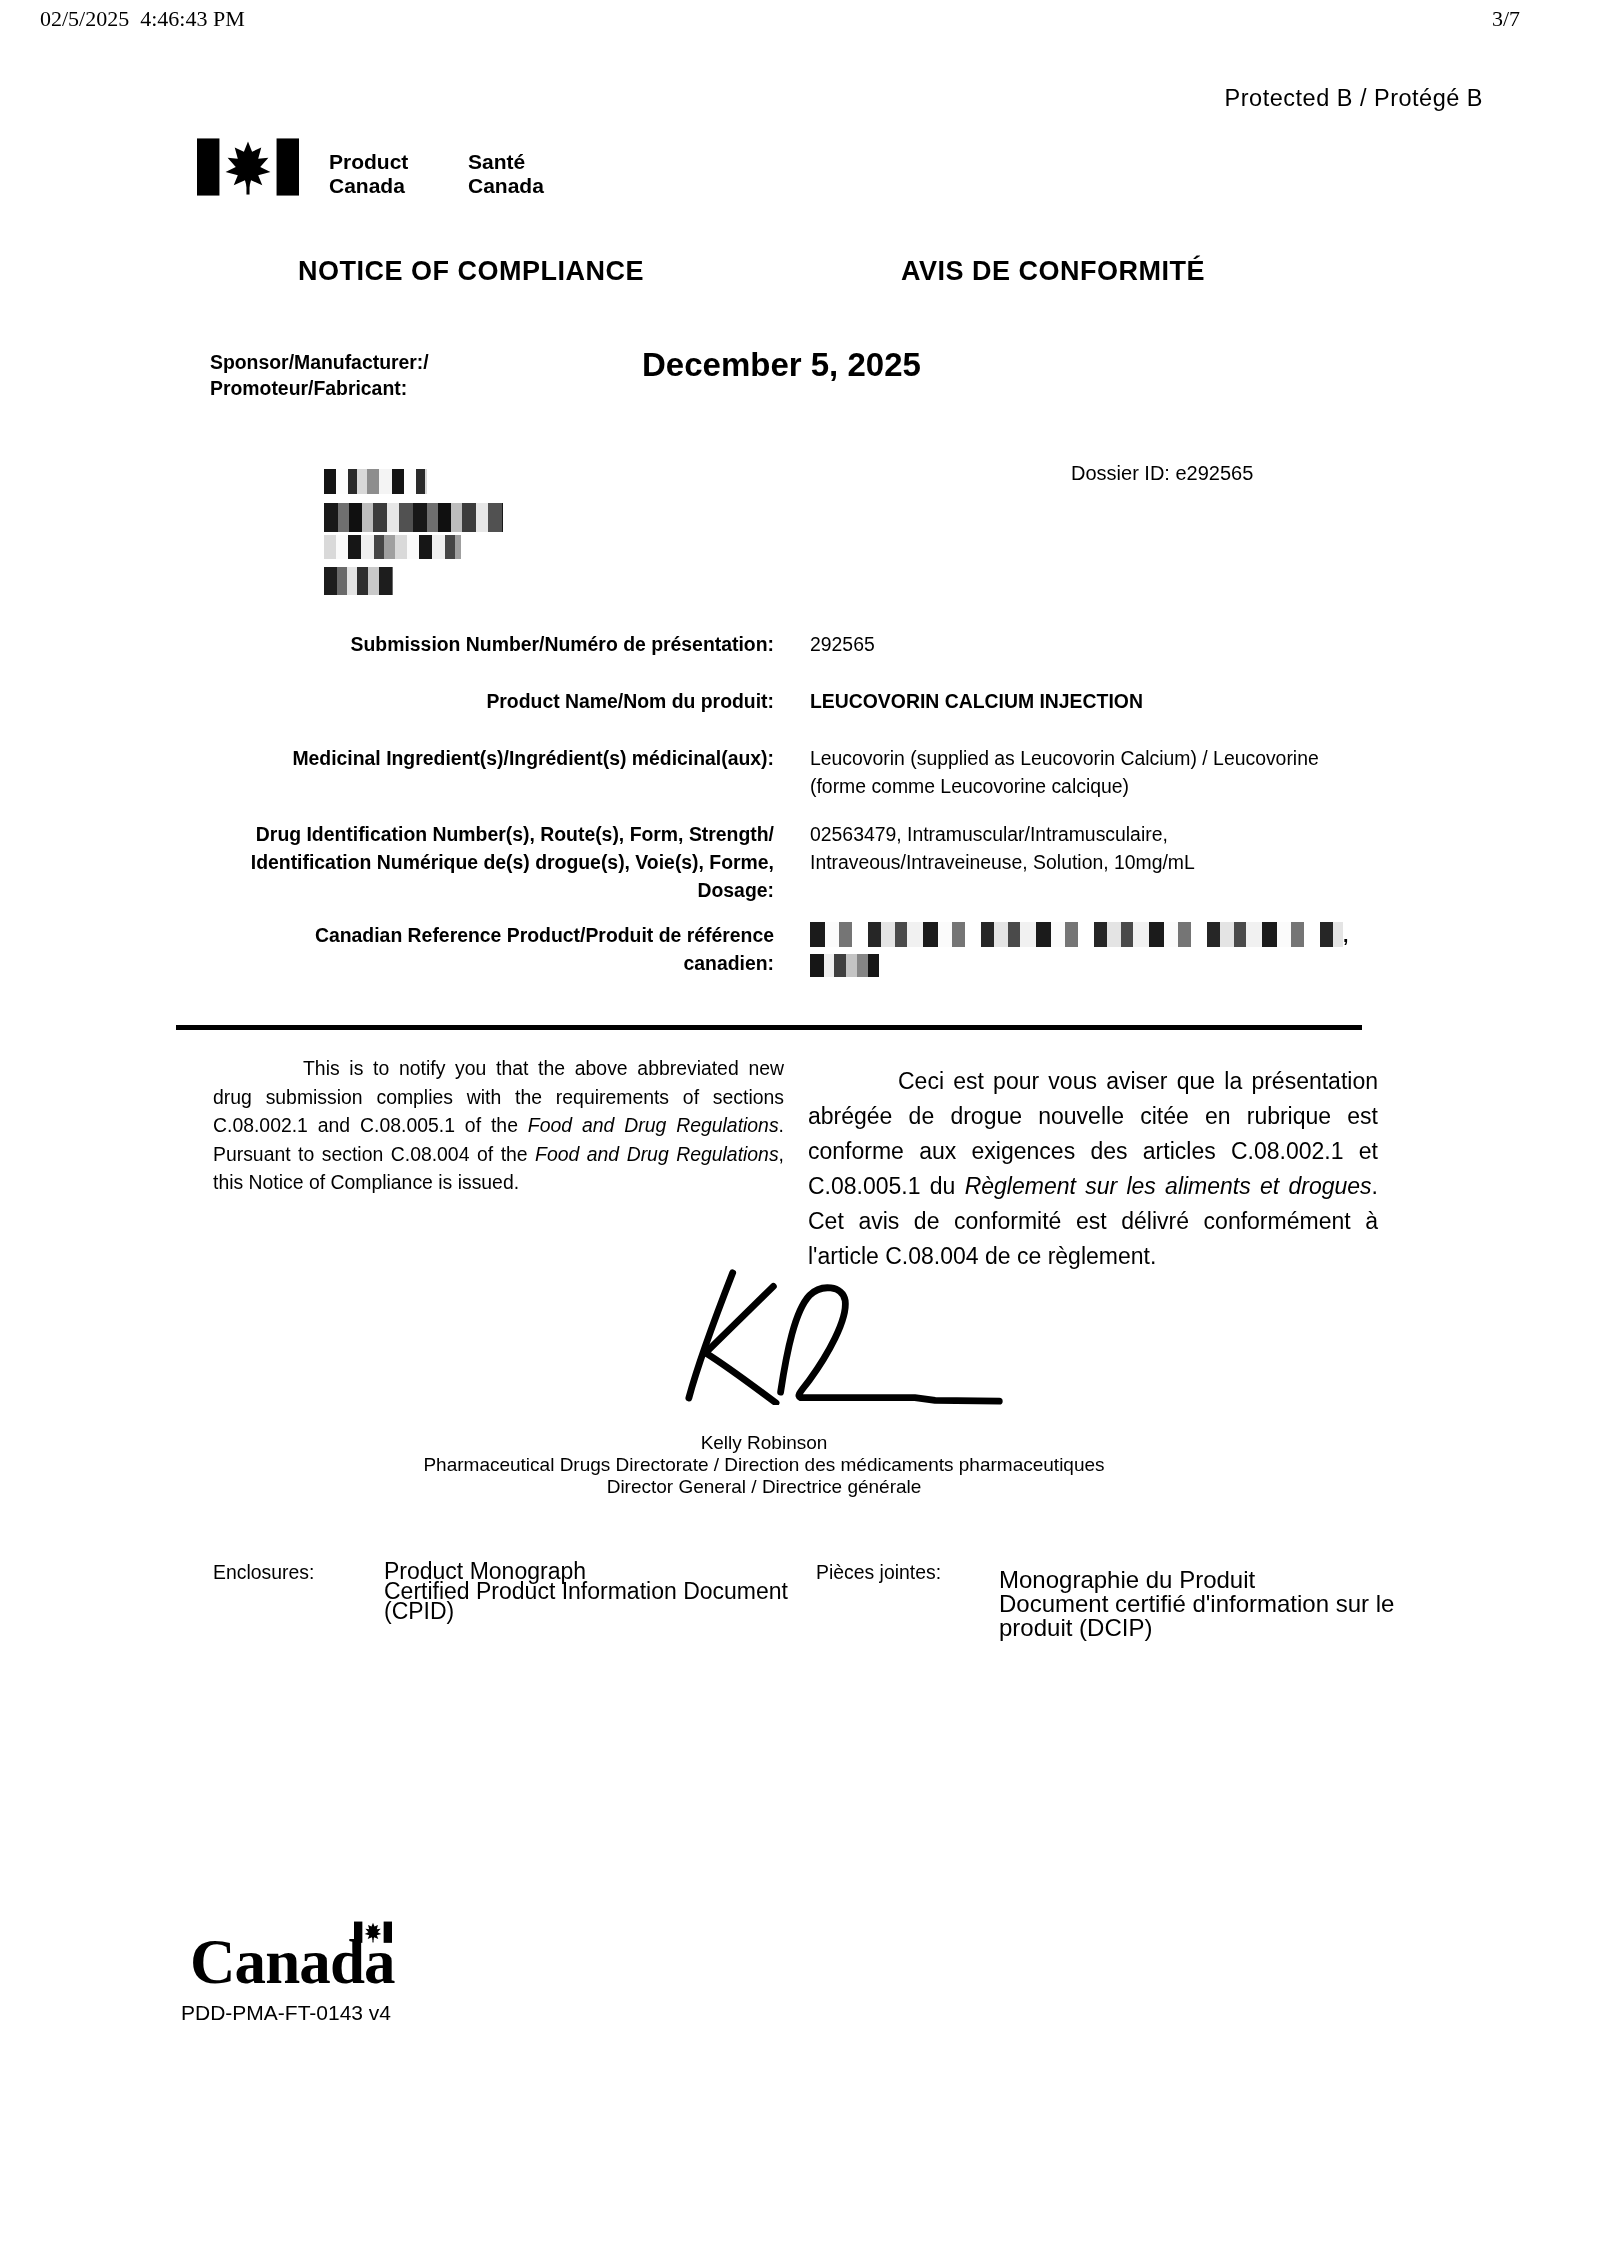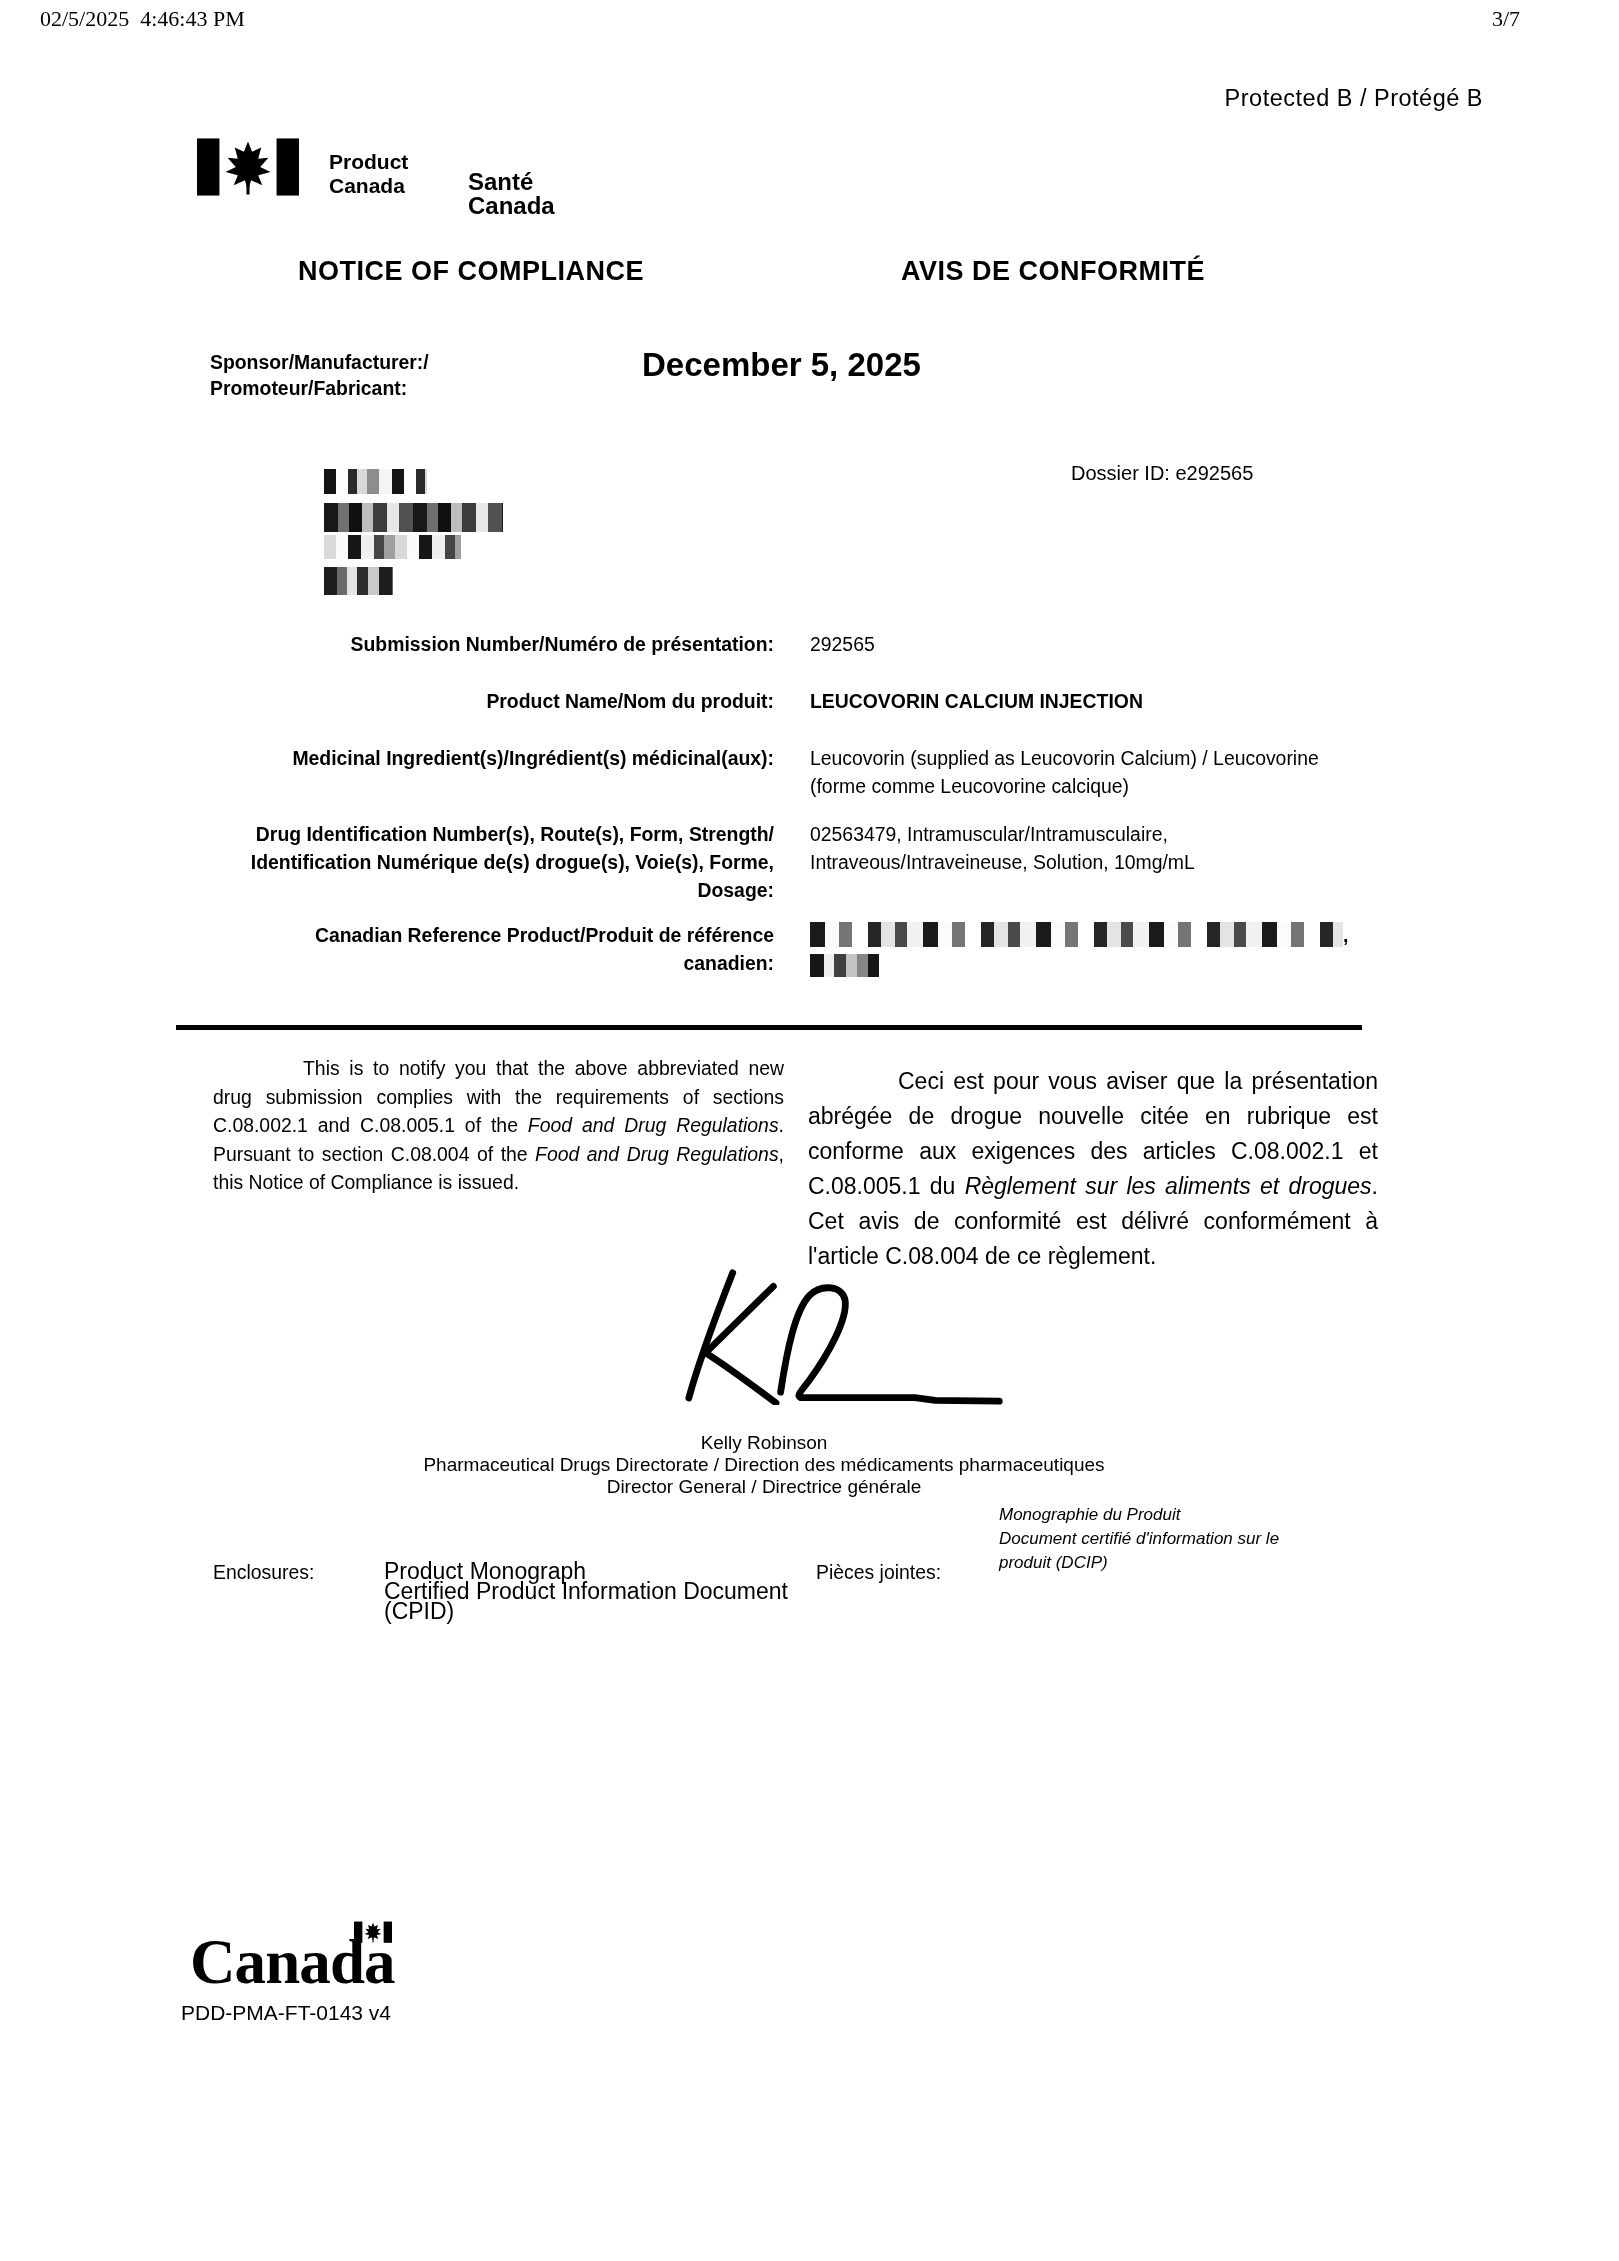--- a/index.html
+++ b/index.html
@@ -33,21 +33,21 @@
   }
 
   
   .flag-svg { position: absolute; left: 197px; top: 136px; width: 102px; height: 62px; }
   .logo-en {
     position: absolute; left: 329px; top: 150px;
     font-size: 21px; font-weight: bold; line-height: 24px; white-space: pre-line;
   }
   .logo-fr {
     position: absolute; left: 468px; top: 150px;
-    font-size: 24px; font-weight: bold; line-height: 24px; white-space: pre-line; margin-top: 20px;
+    font-size: 21px; font-weight: bold; line-height: 24px; white-space: pre-line;
   }
 
   
   .title-en { position: absolute; left: 298px; top: 256px; font-size: 27px; font-weight: bold; letter-spacing: 0.5px; }
   .title-fr { position: absolute; left: 901px; top: 256px; font-size: 27px; font-weight: bold; letter-spacing: 0.5px; }
 
   
   .sponsor-label {
     position: absolute; left: 210px; top: 349px;
     font-size: 19.4px; font-weight: bold; line-height: 26px; white-space: pre-line;
@@ -114,21 +114,21 @@
   
   .signatory {
     position: absolute; left: 289px; top: 1432px; width: 950px;
     text-align: center; font-size: 19px; line-height: 22px;
   }
 
   
   .enc-label-en { position: absolute; left: 213px;  top: 1561px; font-size: 19.4px; }
   .enc-items-en { position: absolute; left: 384px;  top: 1561px; font-size: 23px; line-height: 20px; white-space: pre-line; }
   .enc-label-fr { position: absolute; left: 816px; top: 1561px; font-size: 19.4px; }
-  .enc-items-fr { position: absolute; left: 999px; top: 1503px; font-size: 17px; line-height: 24px; white-space: pre-line; font-style: italic; }
+  .enc-items-fr { position: absolute; left: 999px; top: 1568px; font-size: 24px; line-height: 24px; white-space: pre-line; }
 
   
   .wordmark {
     position: absolute; left: 190px; top: 1926px;
     font-family: "Liberation Serif", serif;
     font-size: 63px; font-weight: bold; letter-spacing: -0.9px;
   }
   .wordmark-flag { position: absolute; left: 354px; top: 1920px; width: 38px; height: 24.4px; }
   .footer-code { position: absolute; left: 181px; top: 2001px; font-size: 21px; }
 </style>

